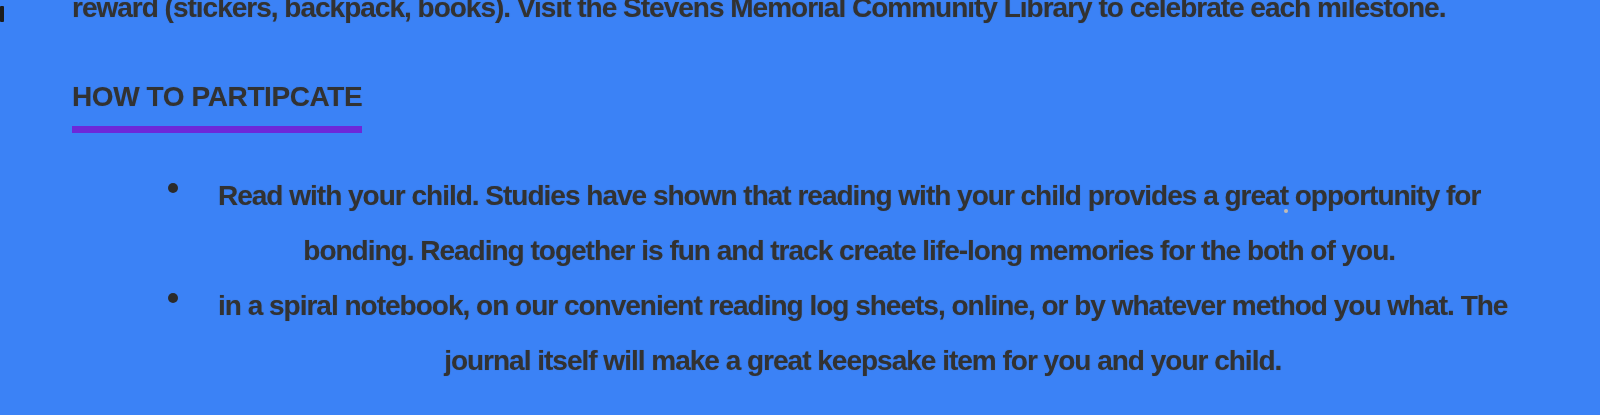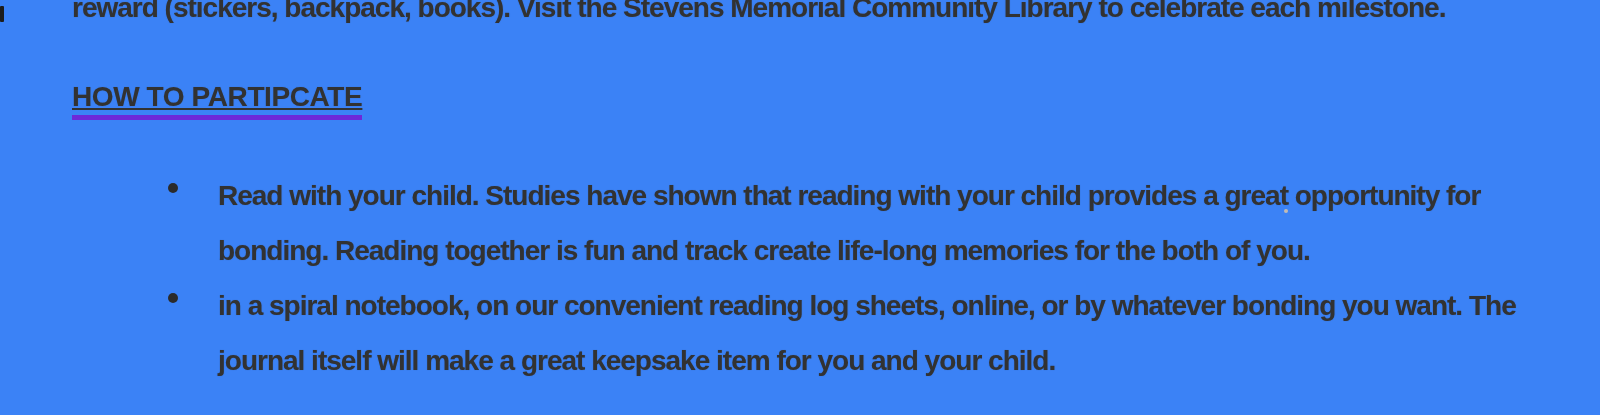--- a/index.html
+++ b/index.html
@@ -51,23 +51,22 @@
     position: absolute;
     left: 72px;
     top: 79px;
     font-size: 28px;
     letter-spacing: -0.4px;
     line-height: 36px;
     white-space: nowrap;
   }
   .heading .underline {
     display: inline-block;
-    border-bottom: 5px solid #6d28d9;
-    padding-bottom: 0px;
-    text-decoration: underline;
+    border-bottom: 7px solid #6d28d9;
+    padding-bottom: 11px;
   }
   
   .bullets {
     position: absolute;
     left: 168px;
     top: 168px;
     font-size: 28px;
     letter-spacing: -1px;
   }
   .bullet {
@@ -79,20 +78,21 @@
     width: 10px;
     height: 10px;
     margin-top: 15px;
     margin-right: 40px;
     border-radius: 50%;
     background: #2b2b2b;
   }
   .bullet-lines .line {
     line-height: 55px;
     white-space: nowrap;
+    text-align: center;
   }
 </style>
 </head>
 <body>
 
 <div class="page">
 
   <div class="edge-mark"></div>
   <div class="speck"></div>
 
@@ -108,20 +108,20 @@
       <span class="bullet-dot"></span>
       <div class="bullet-lines">
         <div class="line">Read with your child. Studies have shown that reading with your child provides a great opportunity for</div>
         <div class="line">bonding. Reading together is fun and track create life-long memories for the both of you.</div>
       </div>
     </div>
 
     <div class="bullet">
       <span class="bullet-dot"></span>
       <div class="bullet-lines">
-        <div class="line">in a spiral notebook, on our convenient reading log sheets, online, or by whatever bonding you want. The</div>
+        <div class="line">in a spiral notebook, on our convenient reading log sheets, online, or by whatever method you what. The</div>
         <div class="line">journal itself will make a great keepsake item for you and your child.</div>
       </div>
     </div>
 
   </div>
 
 </div>
 
 </body></html>

